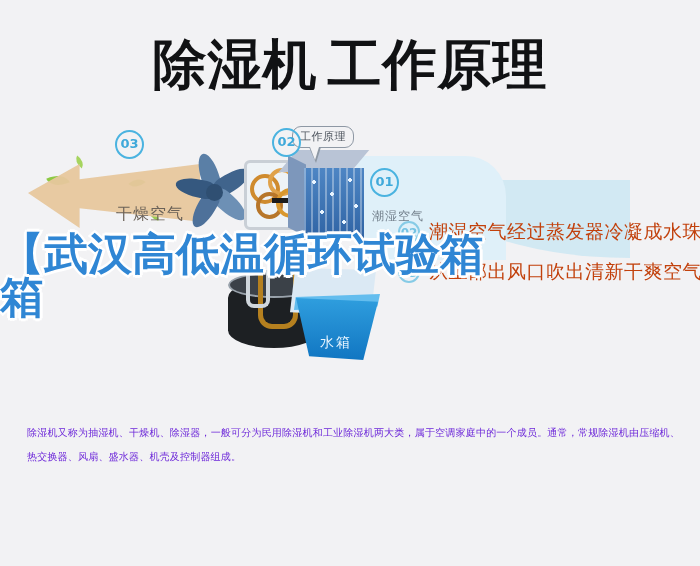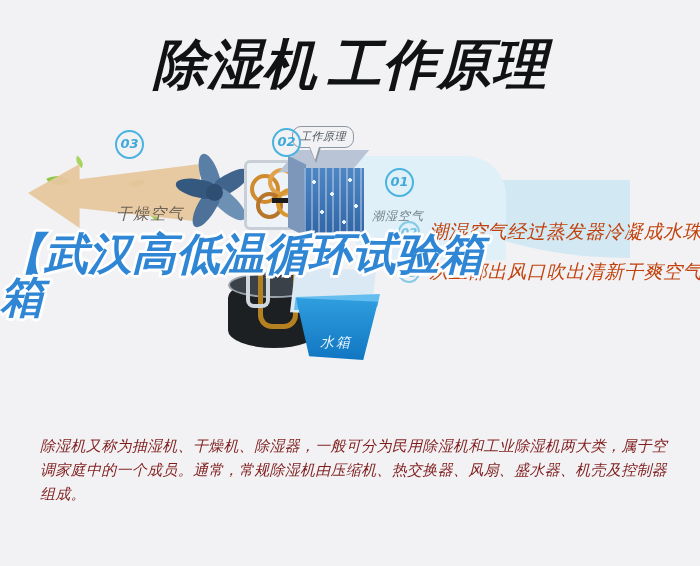--- a/index.html
+++ b/index.html
@@ -10,21 +10,20 @@
   body {
     font-family: "DejaVu Sans", "Liberation Sans", sans-serif;
   }
 
   #page {
     position: relative;
     width: 700px;
     height: 566px;
     overflow: hidden;
     background: #f2f2f4;
-    font-style: italic;
   }
 
   
   .title-wrap {
     position: absolute;
     top: 36px;
     left: 0;
     width: 700px;
     text-align: center;
   }
@@ -279,21 +278,21 @@
     color: #3fa9da;
     font-size: 13px;
     font-weight: bold;
     line-height: 23px;
     text-align: center;
     letter-spacing: 0;
     background: transparent;
   }
   .badge-03 { left: 115px; top: 10px; }
   .badge-02 { left: 272px; top: 8px; }
-  .badge-01 { left: 385px; top: 48px; text-align: center; }
+  .badge-01 { left: 370px; top: 48px; text-align: center; }
 
   .humid-label {
     position: absolute;
     left: 372px;
     top: 88px;
     font-size: 12px;
     color: #6f7c88;
     letter-spacing: 1px;
     white-space: nowrap;
   }
@@ -447,24 +446,24 @@
   }
 
   
   .copy {
     position: absolute;
     left: 26px;
     top: 420px;
     width: 655px;
   }
   .copy p {
-    margin: 14px;
-    font-size: 15px;
+    margin: 1px;
+    font-size: 10px;
     line-height: 24px;
-    color: #7f1d1d;
+    color: #6d28d9;
     text-align: justify;
     letter-spacing: .2px;
   }
   .copy .p2 { margin-top: 22px; }
 </style>
 </head>
 <body>
 
 <div id="page">
 

